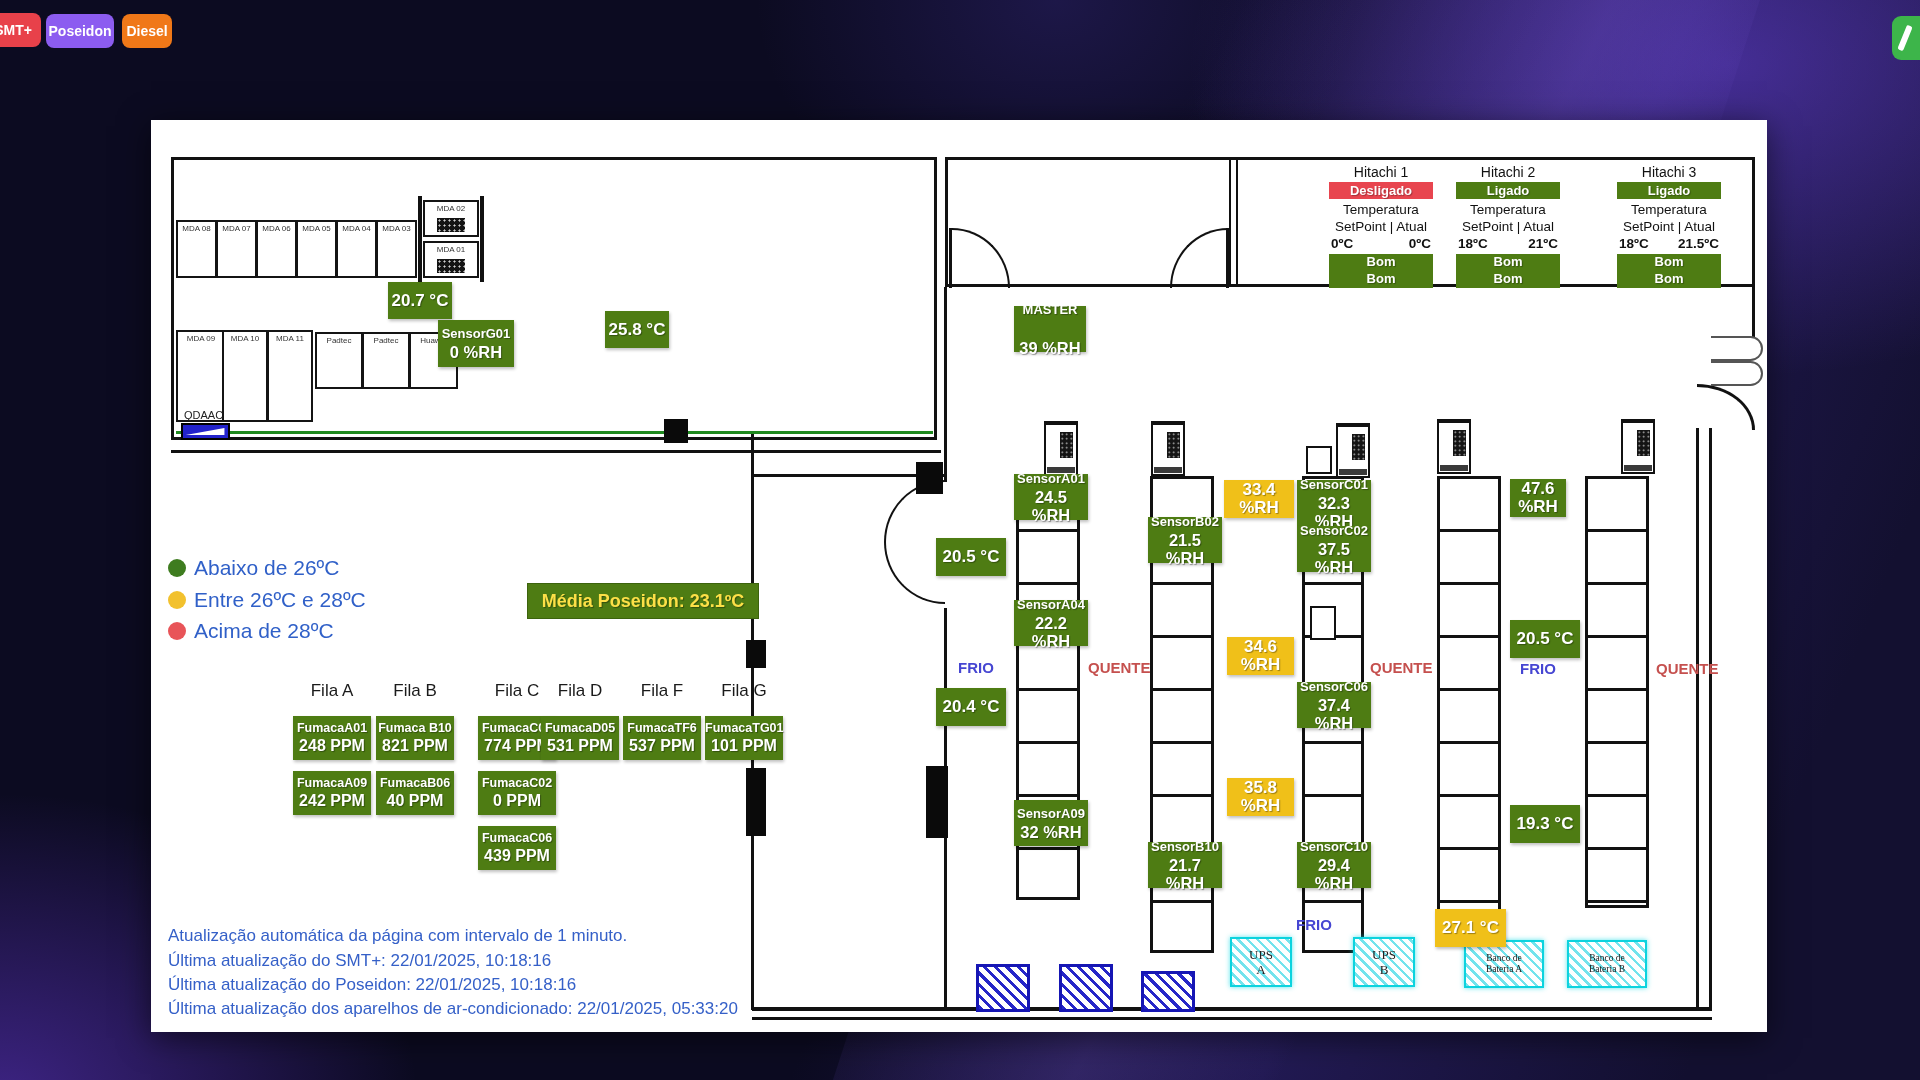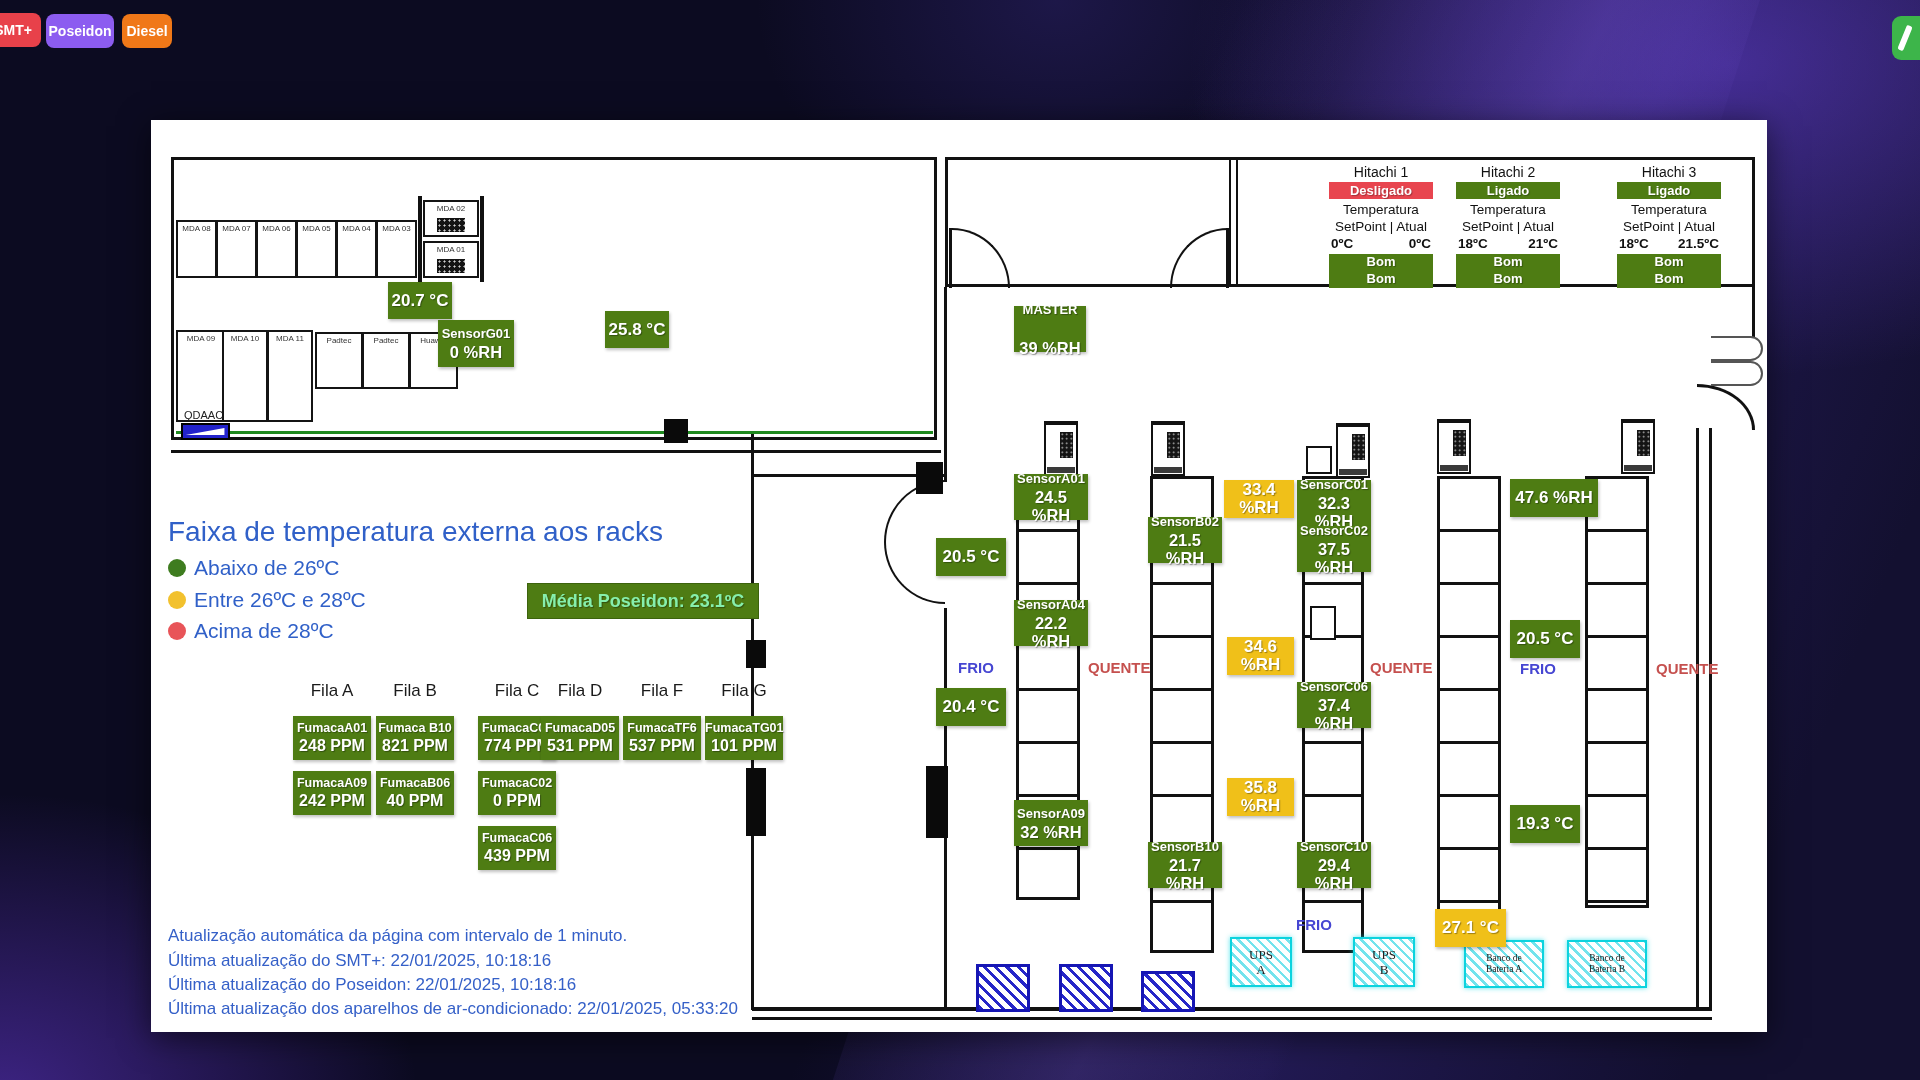--- a/index.html
+++ b/index.html
@@ -53,21 +53,21 @@
   
   .zone{position:absolute;font-weight:bold;font-size:15px;z-index:4;}
   .frio{color:#4646d2;}
   .quente{color:#c5504e;}
   
   .legend-title{position:absolute;left:168px;top:516px;font-size:28px;color:#3060c8;}
   .legend-row{position:absolute;left:168px;display:flex;align-items:center;gap:8px;}
   .legend-dot{width:18px;height:18px;border-radius:50%;}
   .legend-label{font-size:21px;color:#3060c8;}
   .media-badge{position:absolute;left:527px;top:583px;width:232px;height:36px;background:#4e7c13;border:1px solid #3c630d;
-    color:#86efac;font-weight:bold;font-size:18px;display:flex;align-items:center;justify-content:center;text-shadow:1px 1px 1px rgba(0,0,0,.35);}
+    color:#fde047;font-weight:bold;font-size:18px;display:flex;align-items:center;justify-content:center;text-shadow:1px 1px 1px rgba(0,0,0,.35);}
   
   .fcol{position:absolute;top:680px;width:84px;text-align:center;}
   .fcol .fhead{font-size:17px;color:#1a1a1a;line-height:22px;margin-bottom:14px;}
   .fbadge{width:78px;height:44px;margin:0 auto 11px auto;background:#4e7c13;color:#fff;font-weight:bold;
     display:flex;flex-direction:column;justify-content:center;text-shadow:1px 1px 1px rgba(0,0,0,.35);box-shadow:1px 2px 3px rgba(0,0,0,.25);}
   .fbadge .fn{font-size:12.5px;line-height:14px;}
   .fbadge .fv{font-size:16px;line-height:18px;margin-top:2px;}
   
   .footer-line{position:absolute;left:168px;font-size:17px;color:#3560c8;}
   
@@ -265,21 +265,21 @@
     <span class="sname">SensorC10</span>
     <span class="sval">29.4 %RH</span>
   </div>
 
   <div class="gbadge tline" style="left:936px;top:538px;width:70px;height:38px;">
       <span>20.5 °C</span>
     </div>
   <div class="gbadge tline" style="left:936px;top:688px;width:70px;height:38px;">
       <span>20.4 °C</span>
     </div>
-  <div class="gbadge tline" style="left:1510px;top:479px;width:88px;height:38px;">
+  <div class="gbadge tline" style="left:1510px;top:479px;width:56px;height:38px;">
       <span>47.6 %RH</span>
     </div>
   <div class="gbadge tline" style="left:1510px;top:620px;width:70px;height:38px;">
       <span>20.5 °C</span>
     </div>
   <div class="gbadge tline" style="left:1510px;top:805px;width:70px;height:38px;">
       <span>19.3 °C</span>
     </div>
 
   <div class="ybadge tline" style="left:1224px;top:464px;width:70px;height:38px;">
@@ -316,21 +316,20 @@
     <span class="bat-t">Bateria A</span>
   </div>
   <div class="cyanbox" style="left:1567px;top:940px;width:80px;height:48px;">
     <span class="bat-t">Banco de</span>
     <span class="bat-t">Bateria B</span>
   </div>
   <div class="bluebox" style="left:976px;top:964px;width:54px;height:48px;"></div>
   <div class="bluebox" style="left:1059px;top:964px;width:54px;height:48px;"></div>
   <div class="bluebox" style="left:1141px;top:971px;width:54px;height:41px;"></div>
 
-  <div class="legend-title">Faixa de temperatura externa aos racks</div>
   <div class="legend-row" style="top:556px;">
     <span class="legend-dot" style="background:#3e7c1f;"></span>
     <span class="legend-label">Abaixo de 26ºC</span>
   </div>
   <div class="legend-row" style="top:588px;">
     <span class="legend-dot" style="background:#f2c12e;"></span>
     <span class="legend-label">Entre 26ºC e 28ºC</span>
   </div>
   <div class="legend-row" style="top:619px;">
     <span class="legend-dot" style="background:#e85458;"></span>

